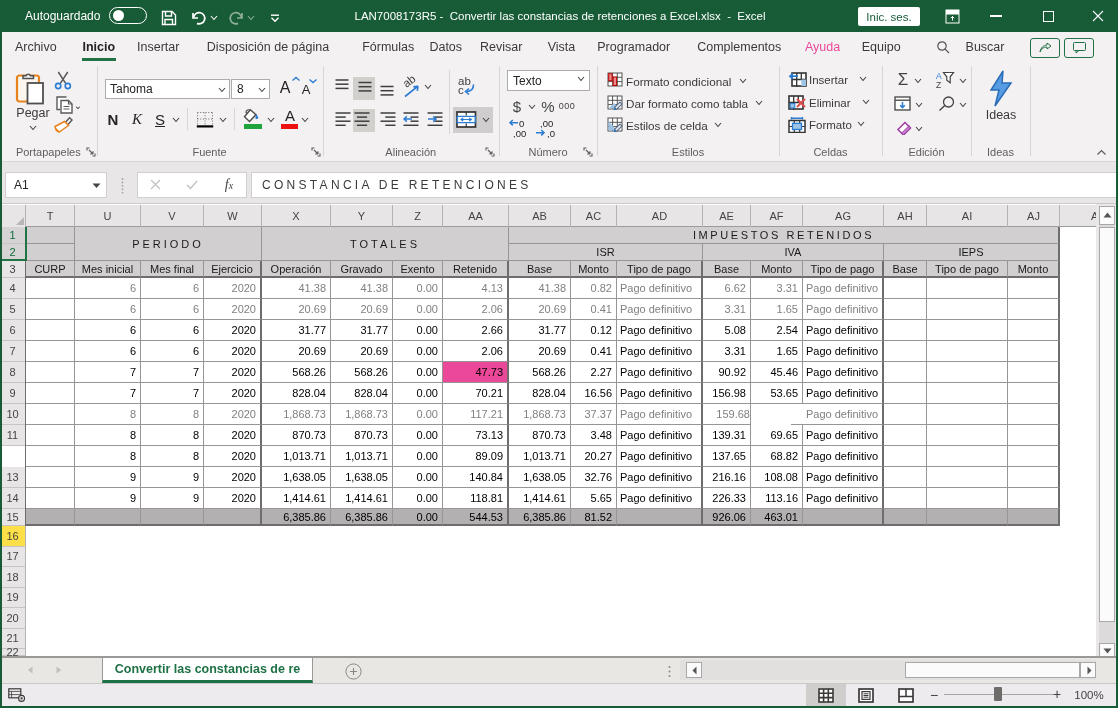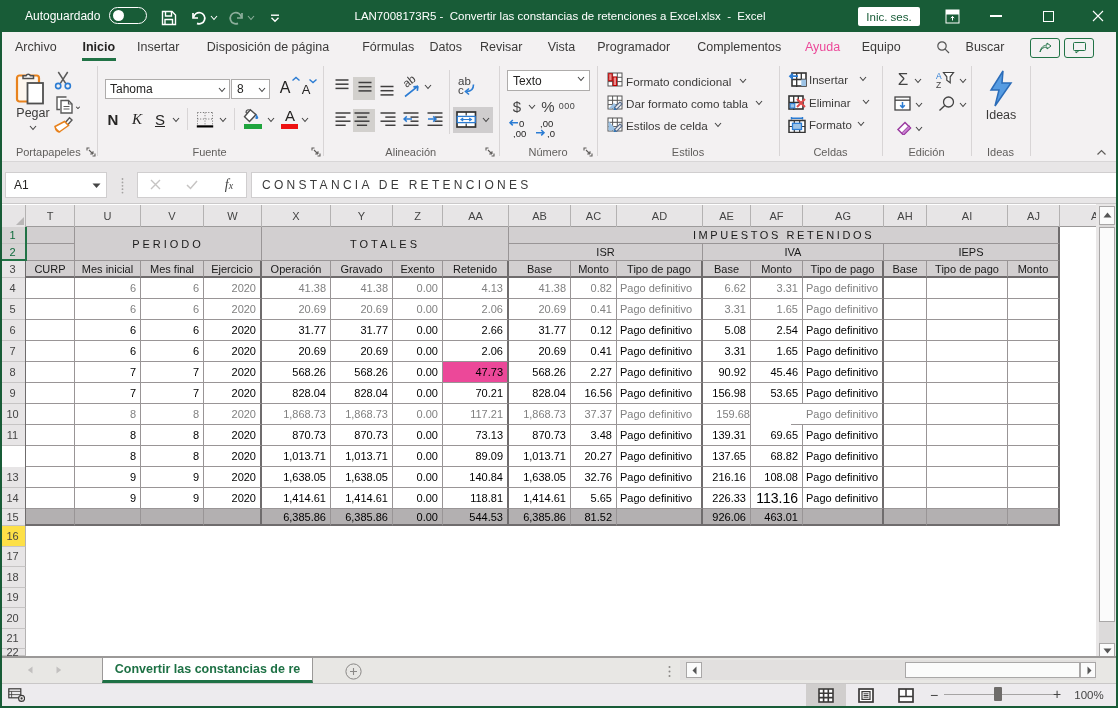--- a/index.html
+++ b/index.html
@@ -845,21 +845,21 @@
 <div class="r" style="left:141px;top:488px;width:63px;height:21px;background:#fff;border-right:1px solid #999596;border-bottom:1px solid #999596;font-size:11px;color:#000;padding-right:4px;">9</div>
 <div class="r" style="left:204px;top:488px;width:58px;height:21px;background:#fff;border-right:2px solid #6f6c6d;border-bottom:1px solid #999596;font-size:11px;color:#000;padding-right:4px;">2020</div>
 <div class="r" style="left:262px;top:488px;width:69px;height:21px;background:#fff;border-right:1px solid #999596;border-bottom:1px solid #999596;font-size:11px;color:#000;padding-right:4px;">1,414.61</div>
 <div class="r" style="left:331px;top:488px;width:62px;height:21px;background:#fff;border-right:1px solid #999596;border-bottom:1px solid #999596;font-size:11px;color:#000;padding-right:4px;">1,414.61</div>
 <div class="r" style="left:393px;top:488px;width:50px;height:21px;background:#fff;border-right:1px solid #999596;border-bottom:1px solid #999596;font-size:11px;color:#000;padding-right:4px;">0.00</div>
 <div class="r" style="left:443px;top:488px;width:66px;height:21px;background:#fff;border-right:2px solid #6f6c6d;border-bottom:1px solid #999596;font-size:11px;color:#000;padding-right:4px;">118.81</div>
 <div class="r" style="left:509px;top:488px;width:62px;height:21px;background:#fff;border-right:1px solid #999596;border-bottom:1px solid #999596;font-size:11px;color:#000;padding-right:4px;">1,414.61</div>
 <div class="r" style="left:571px;top:488px;width:46px;height:21px;background:#fff;border-right:1px solid #999596;border-bottom:1px solid #999596;font-size:11px;color:#000;padding-right:4px;">5.65</div>
 <div class="l" style="left:617px;top:488px;width:86px;height:21px;background:#fff;border-right:2px solid #6f6c6d;border-bottom:1px solid #999596;font-size:11px;color:#000;padding-left:3px;">Pago definitivo</div>
 <div class="r" style="left:703px;top:488px;width:48px;height:21px;background:#fff;border-right:1px solid #999596;border-bottom:1px solid #999596;font-size:11px;color:#000;padding-right:4px;">226.33</div>
-<div class="r" style="left:751px;top:488px;width:52px;height:21px;background:#fff;border-right:1px solid #999596;border-bottom:1px solid #999596;font-size:14px;color:#000;padding-right:4px;">113.16</div>
+<div class="r" style="left:751px;top:488px;width:52px;height:21px;background:#fff;border-right:1px solid #999596;border-bottom:1px solid #999596;font-size:11px;color:#000;padding-right:4px;">113.16</div>
 <div class="l" style="left:803px;top:488px;width:81px;height:21px;background:#fff;border-right:2px solid #6f6c6d;border-bottom:1px solid #999596;font-size:11px;color:#000;padding-left:3px;">Pago definitivo</div>
 <div class="c" style="left:884px;top:488px;width:43px;height:21px;background:#fff;border-right:1px solid #999596;border-bottom:1px solid #999596;font-size:11px;color:#000;"></div>
 <div class="c" style="left:927px;top:488px;width:81px;height:21px;background:#fff;border-right:1px solid #999596;border-bottom:1px solid #999596;font-size:11px;color:#000;"></div>
 <div class="c" style="left:1008px;top:488px;width:52px;height:21px;background:#fff;border-right:2px solid #6f6c6d;border-bottom:1px solid #999596;font-size:11px;color:#000;"></div>
 <div class="c" style="left:26px;top:509px;width:49px;height:17px;background:#b3b0b1;border-right:1px solid #999596;border-bottom:2px solid #6f6c6d;font-size:11px;color:#000;"></div>
 <div class="r" style="left:75px;top:509px;width:66px;height:17px;background:#b3b0b1;border-right:1px solid #999596;border-bottom:2px solid #6f6c6d;font-size:11px;color:#000;padding-right:4px;"></div>
 <div class="r" style="left:141px;top:509px;width:63px;height:17px;background:#b3b0b1;border-right:1px solid #999596;border-bottom:2px solid #6f6c6d;font-size:11px;color:#000;padding-right:4px;"></div>
 <div class="r" style="left:204px;top:509px;width:58px;height:17px;background:#b3b0b1;border-right:2px solid #6f6c6d;border-bottom:2px solid #6f6c6d;font-size:11px;color:#000;padding-right:4px;"></div>
 <div class="r" style="left:262px;top:509px;width:69px;height:17px;background:#b3b0b1;border-right:1px solid #999596;border-bottom:2px solid #6f6c6d;font-size:11px;color:#000;padding-right:4px;">6,385.86</div>
 <div class="r" style="left:331px;top:509px;width:62px;height:17px;background:#b3b0b1;border-right:1px solid #999596;border-bottom:2px solid #6f6c6d;font-size:11px;color:#000;padding-right:4px;">6,385.86</div>

